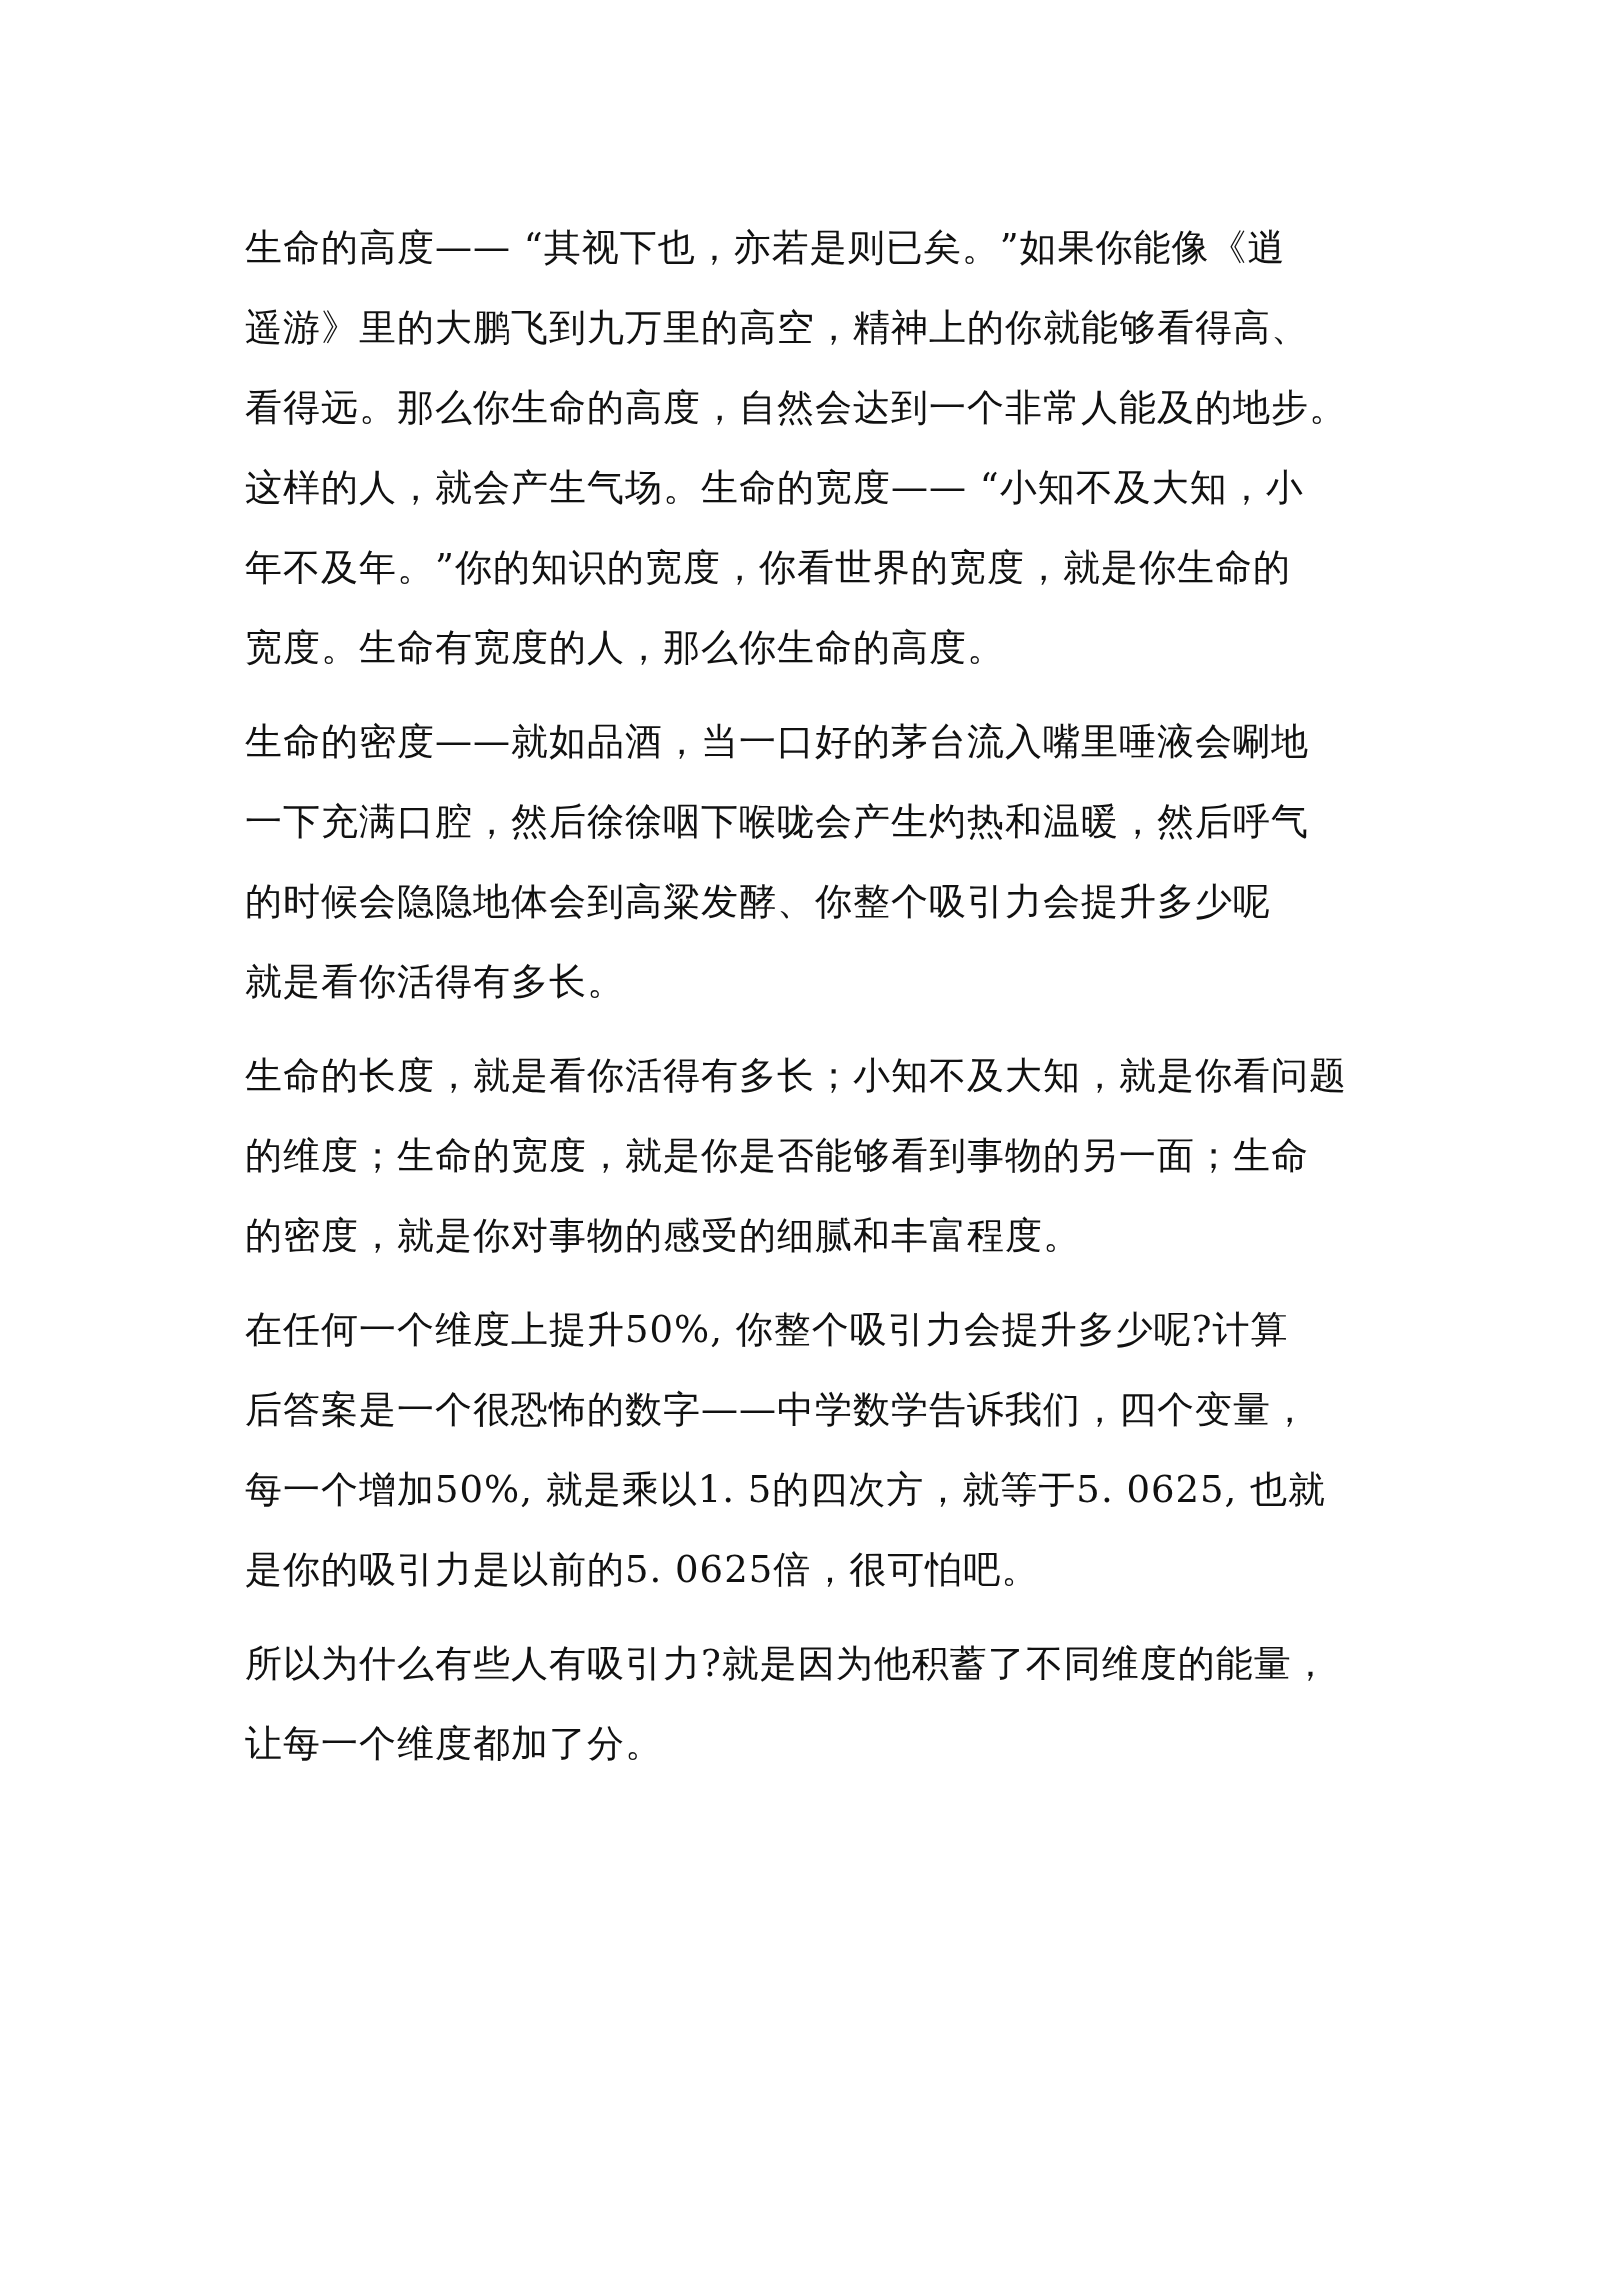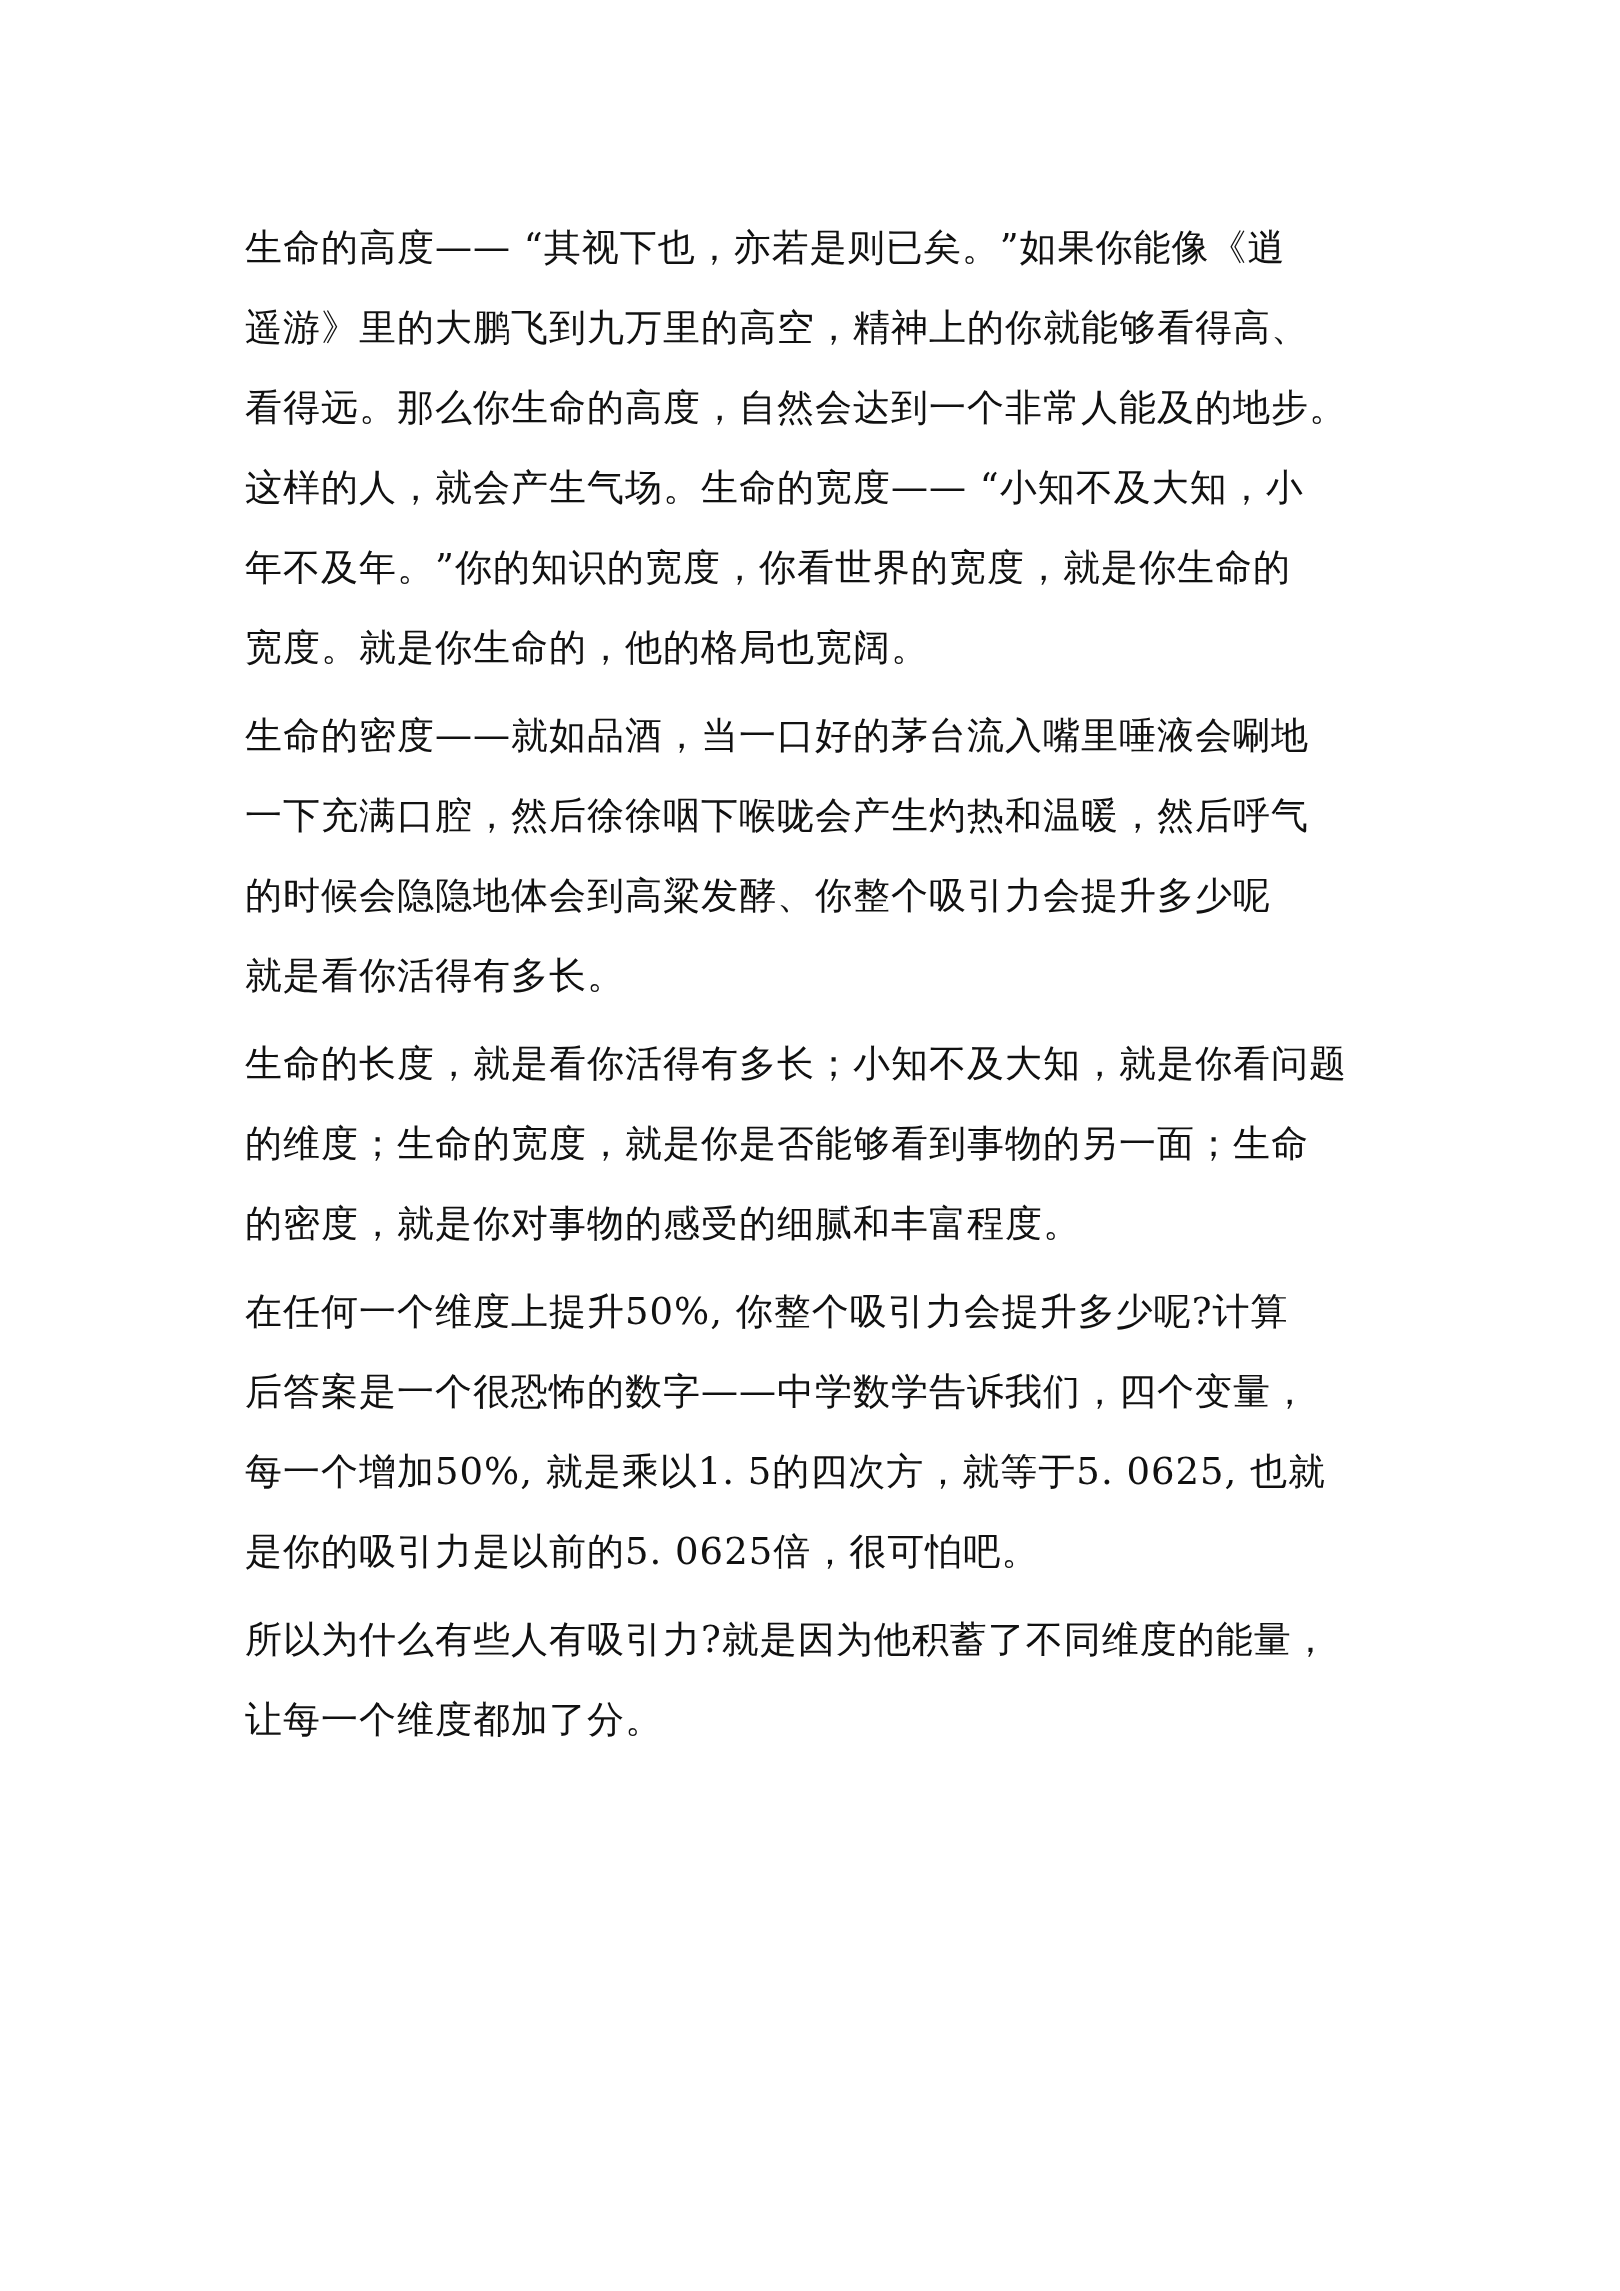--- a/index.html
+++ b/index.html
@@ -34,35 +34,35 @@
     .para {
       margin: 0 0 0 0;
       padding: 0;
     }
     .line {
       display: block;
       height: 80px;
       line-height: 59px;
       white-space: nowrap;
     }
-    .para + .para { margin-top: 8px; }
+    .para + .para { margin-top: 14px; }
   </style>
 </head>
 <body>
 
 <div class="page">
   <div class="content">
 
     <div class="para">
       <span class="line">生命的高度—— “其视下也，亦若是则已矣。”如果你能像《逍</span>
       <span class="line">遥游》里的大鹏飞到九万里的高空，精神上的你就能够看得高、</span>
       <span class="line">看得远。那么你生命的高度，自然会达到一个非常人能及的地步。</span>
       <span class="line">这样的人，就会产生气场。生命的宽度—— “小知不及大知，小</span>
       <span class="line">年不及年。”你的知识的宽度，你看世界的宽度，就是你生命的</span>
-      <span class="line">宽度。就是你生命的，他的格局也宽阔。</span>
+      <span class="line">宽度。生命有宽度的人，那么你生命的高度。</span>
     </div>
 
     <div class="para">
       <span class="line">生命的密度——就如品酒，当一口好的茅台流入嘴里唾液会唰地</span>
       <span class="line">一下充满口腔，然后徐徐咽下喉咙会产生灼热和温暖，然后呼气</span>
       <span class="line">的时候会隐隐地体会到高粱发酵、你整个吸引力会提升多少呢</span>
       <span class="line">就是看你活得有多长。</span>
     </div>
 
     <div class="para">

